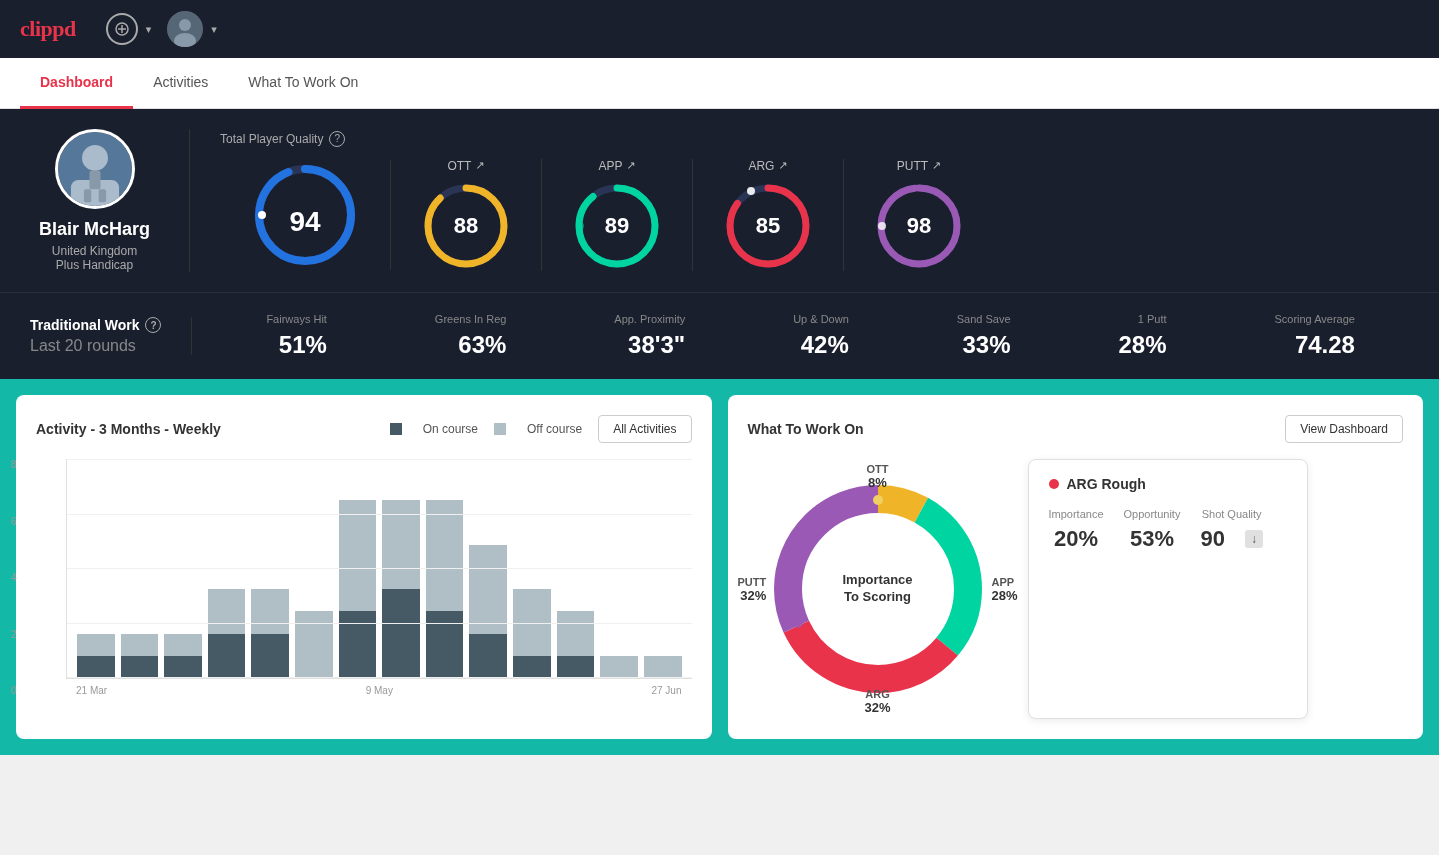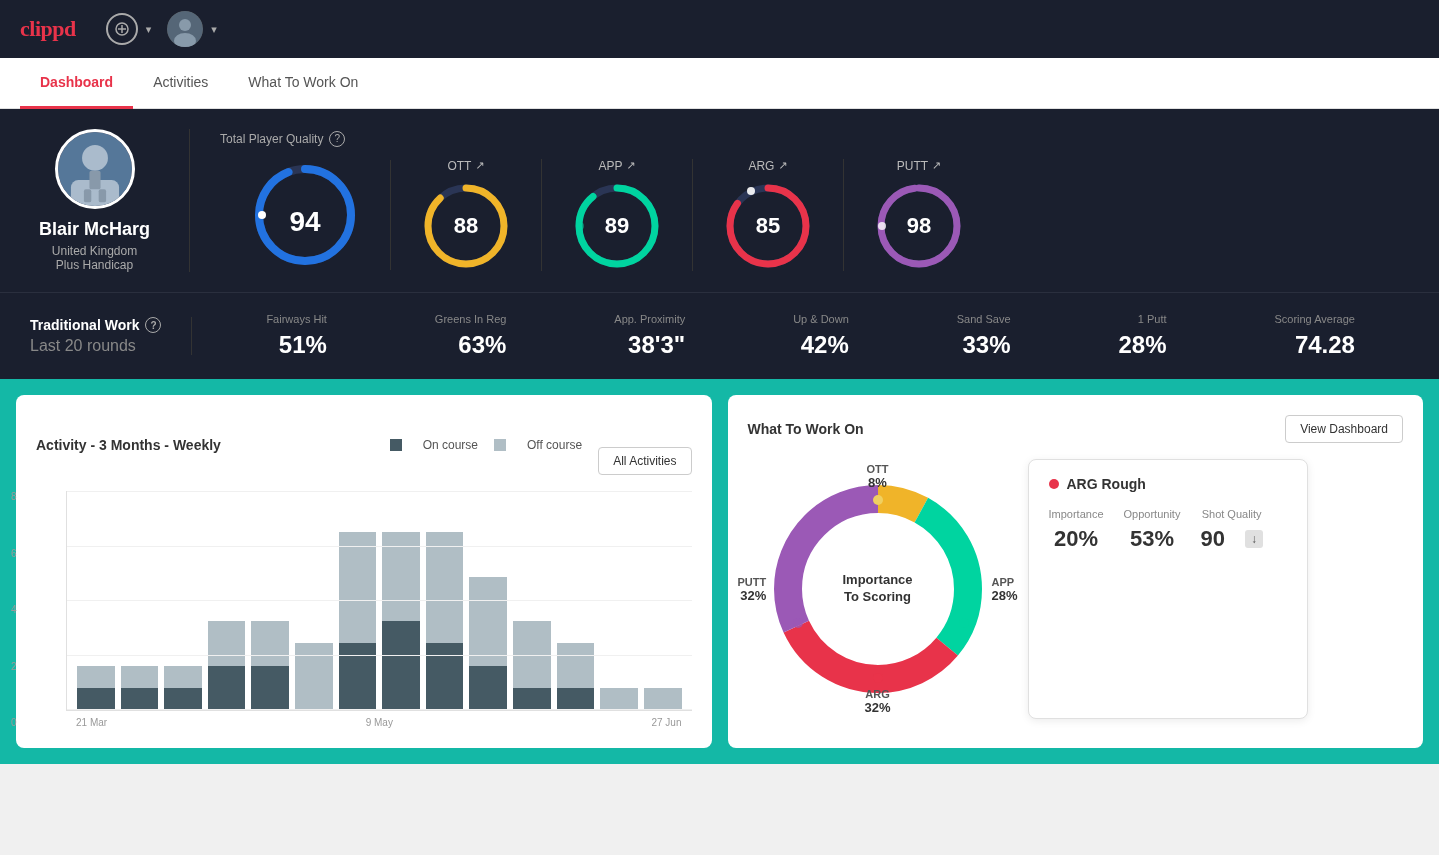--- a/index.html
+++ b/index.html
@@ -247,21 +247,20 @@
       width: 12px; height: 12px;
     }
     .all-activities-btn {
       border: 1px solid #ccc;
       background: #fff;
       border-radius: 4px;
       padding: 6px 14px;
       font-size: 12px;
       cursor: pointer;
       color: #333;
-      margin-top: 32px;
     }
 
     
     .bar-chart-area {
       position: relative;
       height: 220px;
       border-bottom: 1px solid #e0e0e0;
       border-left: 1px solid #e0e0e0;
     }
     .y-axis {

